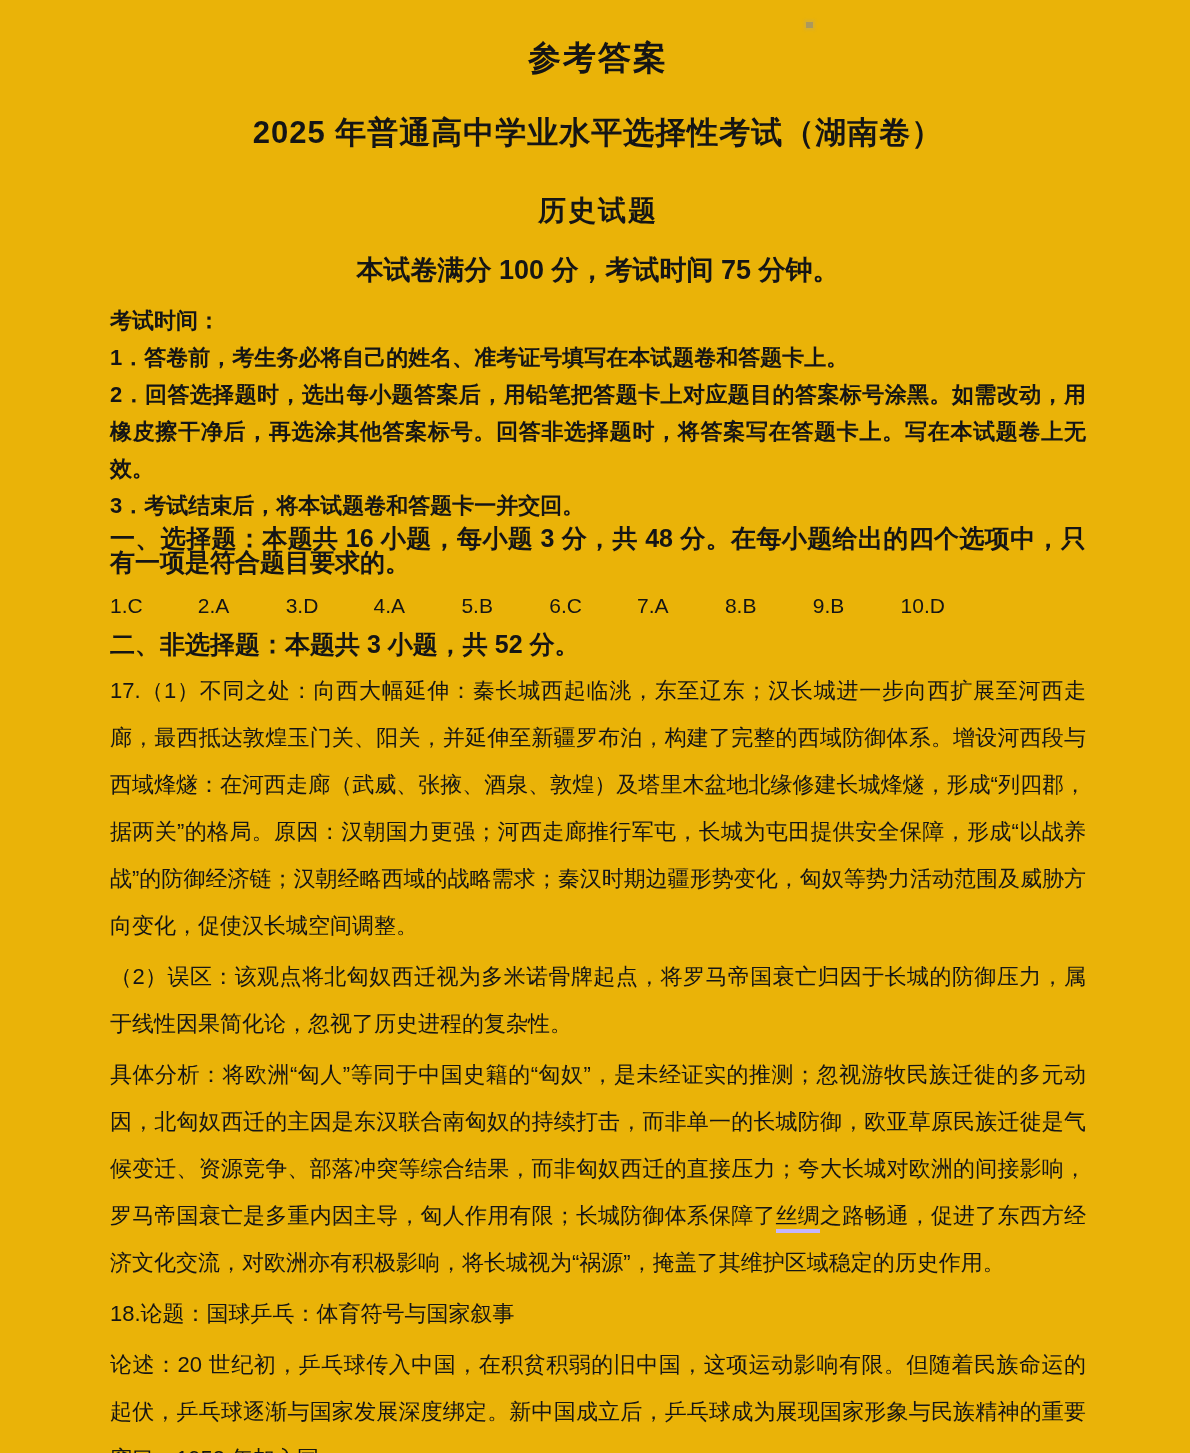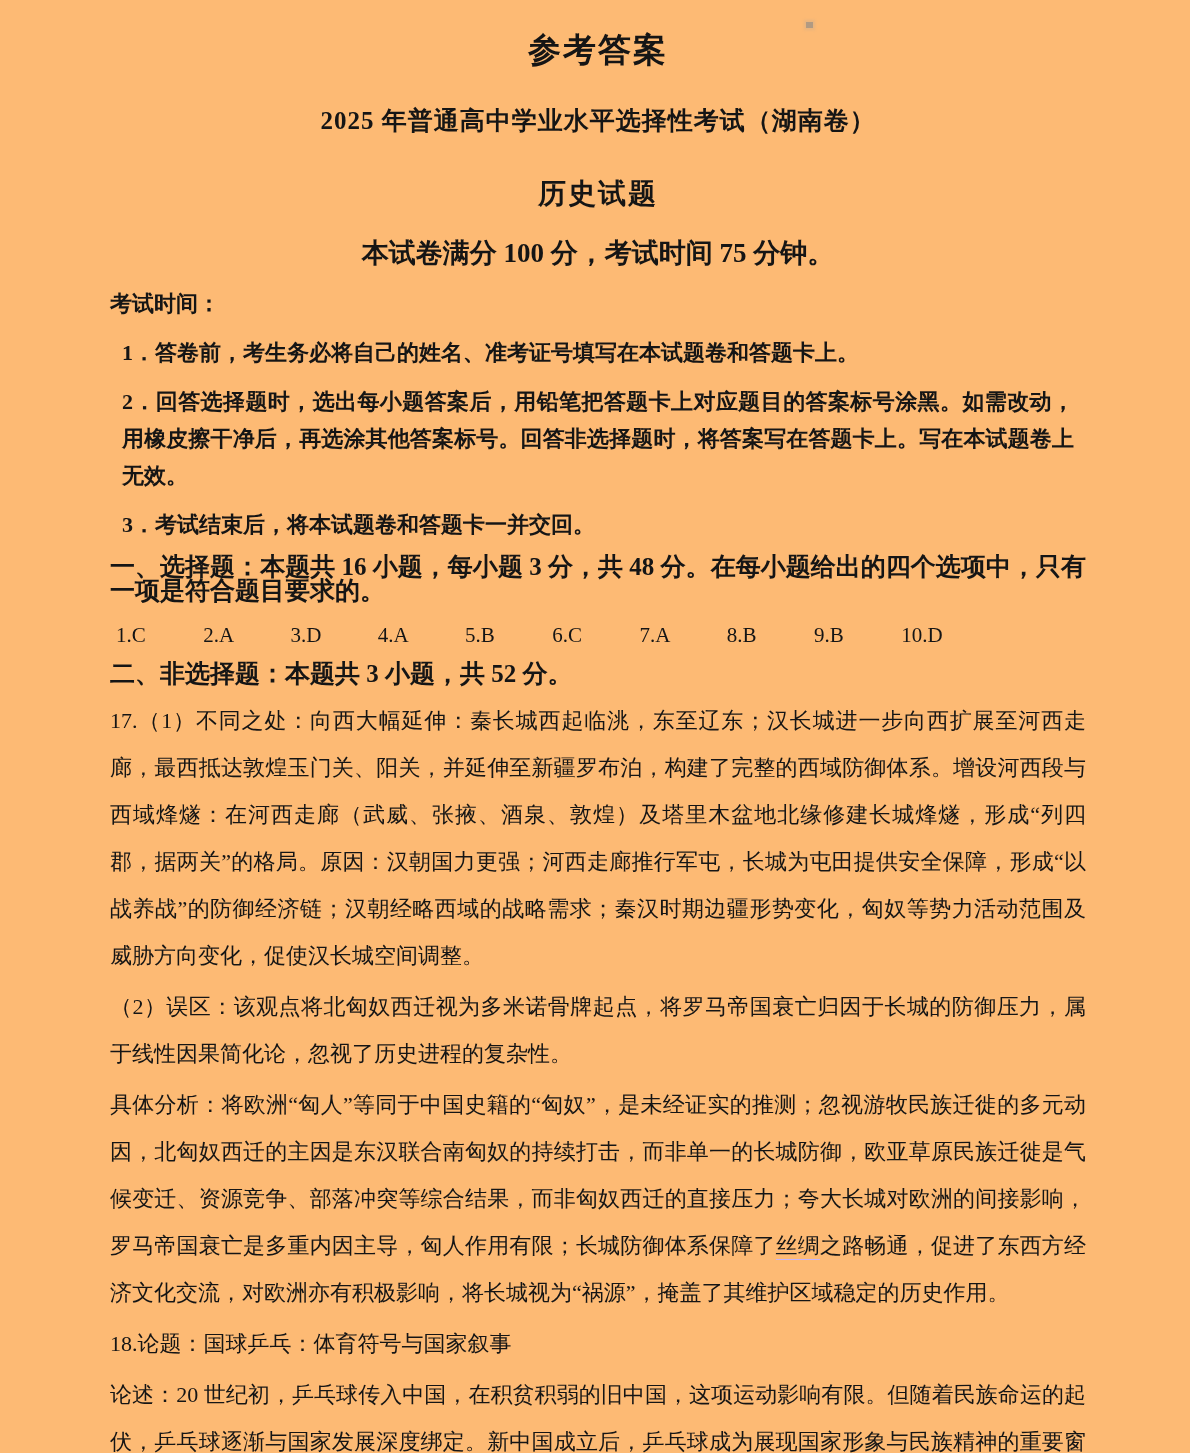--- a/index.html
+++ b/index.html
@@ -4,36 +4,36 @@
 <style>
   html, body {
     margin: 0;
     padding: 0;
     background: #ffffff;
   }
   .page {
     position: relative;
     width: 1190px;
     height: 1453px;
-    background: #fdba74;
+    background: #eab308;
     overflow: hidden;
-    font-family: Liberation Serif, serif;
+    font-family: Liberation Sans, sans-serif;
     color: #151515;
     box-sizing: border-box;
-    padding: 28px 104px 0 110px;
+    padding: 36px 104px 0 110px;
   }
   .t-center { text-align: center; }
   .doc-title {
     font-size: 33px;
     font-weight: 700;
     margin: 0;
     letter-spacing: 2px;
   }
   .doc-subtitle {
-    font-size: 25px;
+    font-size: 31px;
     font-weight: 700;
     margin: 31px 0 0 0;
     letter-spacing: 1px;
   }
   .doc-subject {
     font-size: 28px;
     font-weight: 700;
     margin: 38px 0 0 0;
     letter-spacing: 2px;
   }
@@ -44,55 +44,55 @@
   }
   .notice-heading {
     font-size: 22px;
     font-weight: 700;
     margin: 14px 0 0 0;
     line-height: 37px;
   }
   .notice-item {
     font-size: 22px;
     font-weight: 700;
-    margin: 12px;
+    margin: 0;
     line-height: 37px;
     text-align: justify;
   }
   .section-heading {
     font-size: 25px;
     font-weight: 700;
     margin: 2px 0 0 0;
     line-height: 24px;
     text-align: justify;
   }
   .answers-row {
     font-size: 21px;
     font-weight: 400;
-    margin: 6px;
+    margin: 0;
     white-space: nowrap;
   }
   .answers-row.first { margin-top: 20px; }
   .answers-row.second { margin-top: 41px; }
   .answer-item {
     display: inline-block;
     width: 82px;
   }
   .section-heading.essay { margin-top: 14px; }
   .body-para {
     font-size: 22px;
     font-weight: 400;
     margin: 0;
     line-height: 47px;
     text-align: justify;
   }
   .body-para.first { margin-top: 11px; }
   .body-para.spaced { margin-top: 4px; }
   .underline-mark {
-    border-bottom: 1px solid #c4b5fd;
+    border-bottom: 4px solid #c4b5fd;
     padding-bottom: 1px;
   }
   .smudge {
     position: absolute;
     left: 806px;
     top: 22px;
     width: 7px;
     height: 6px;
     background: #8a8a8a;
     opacity: 0.65;

